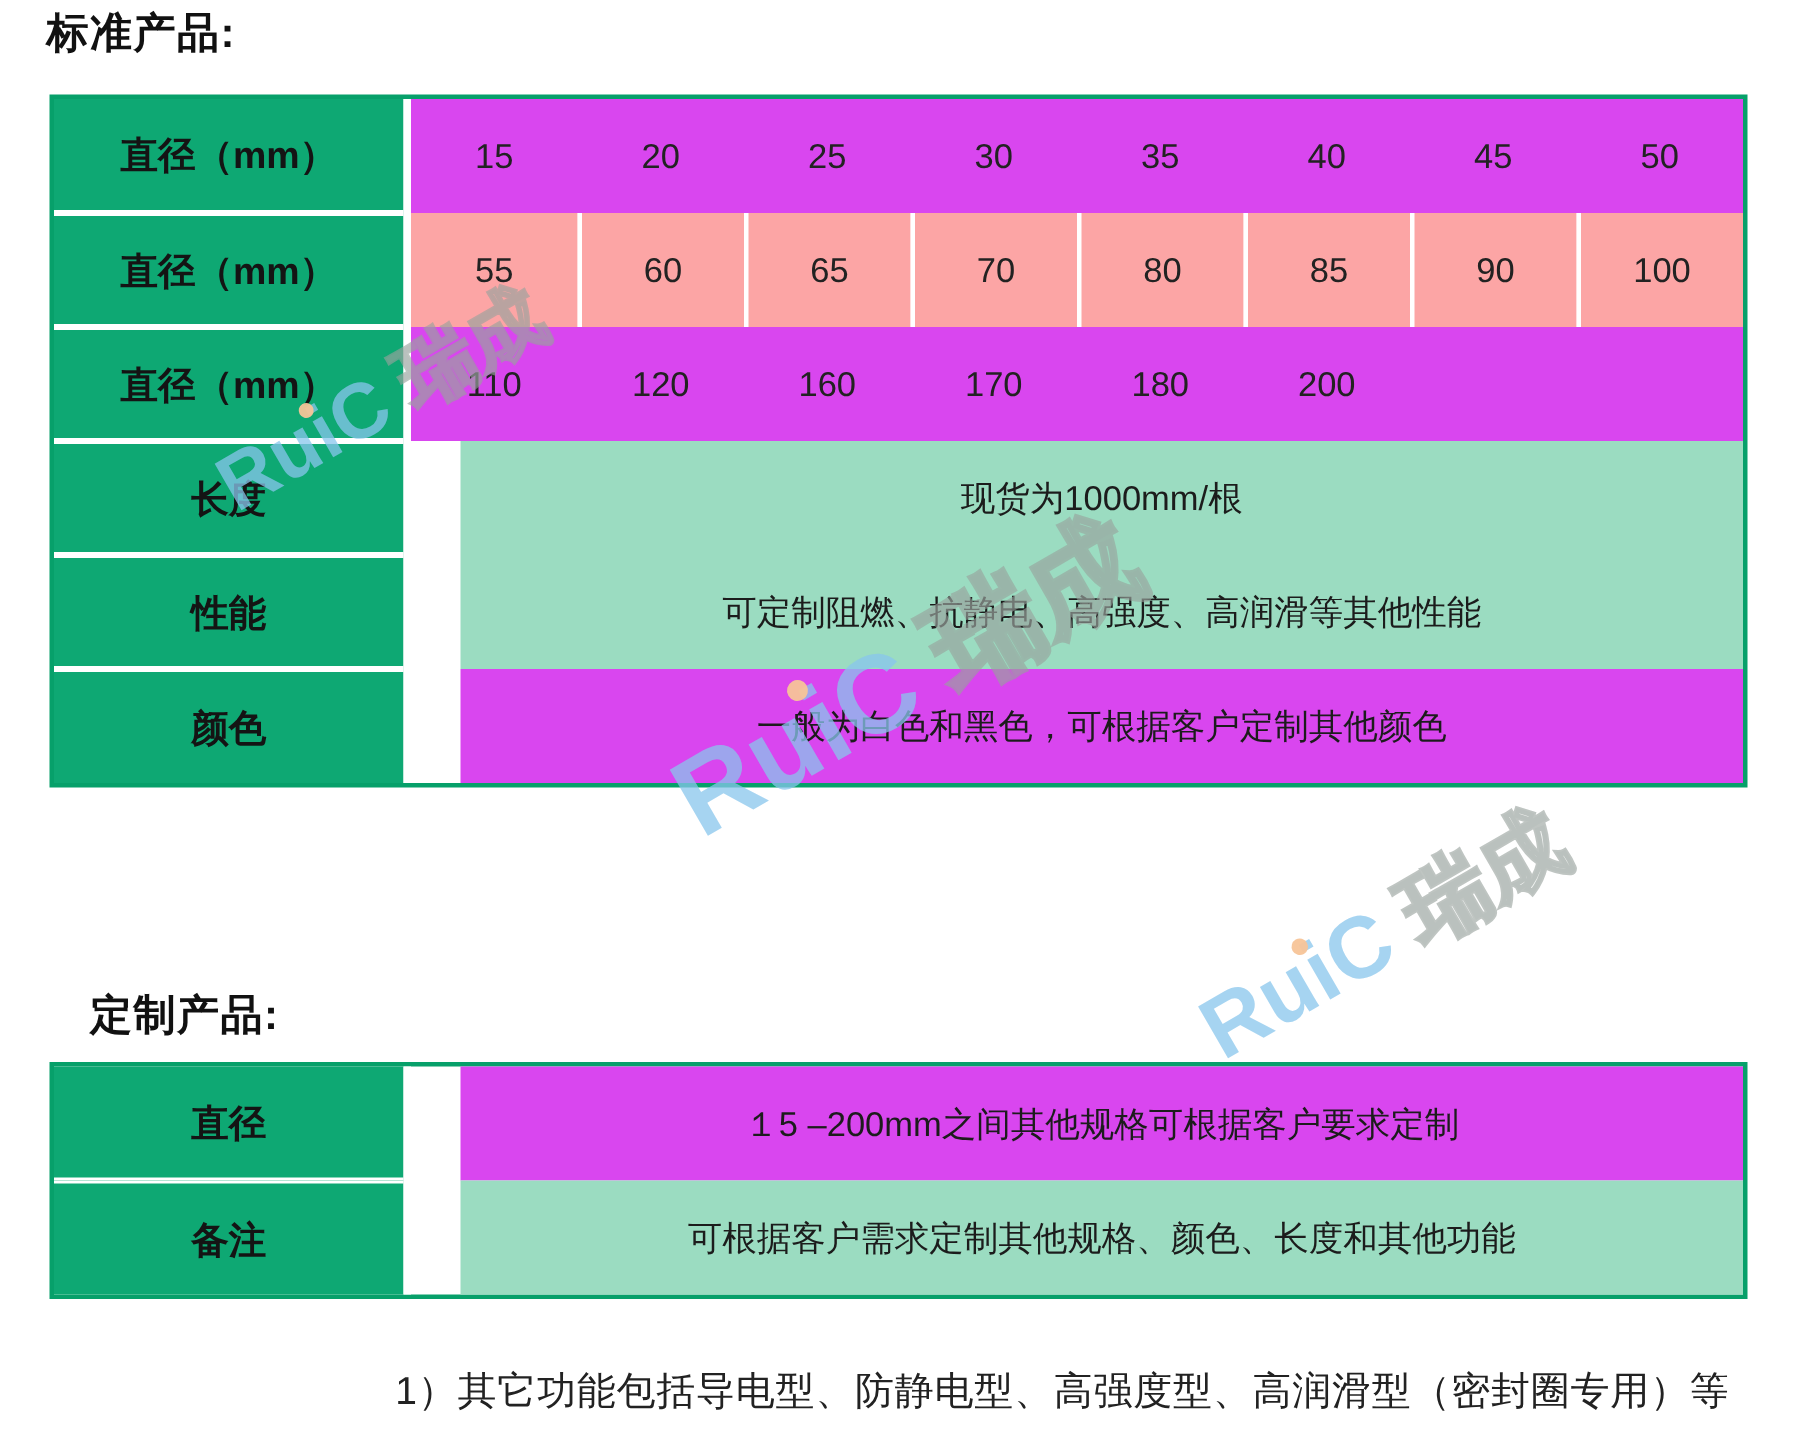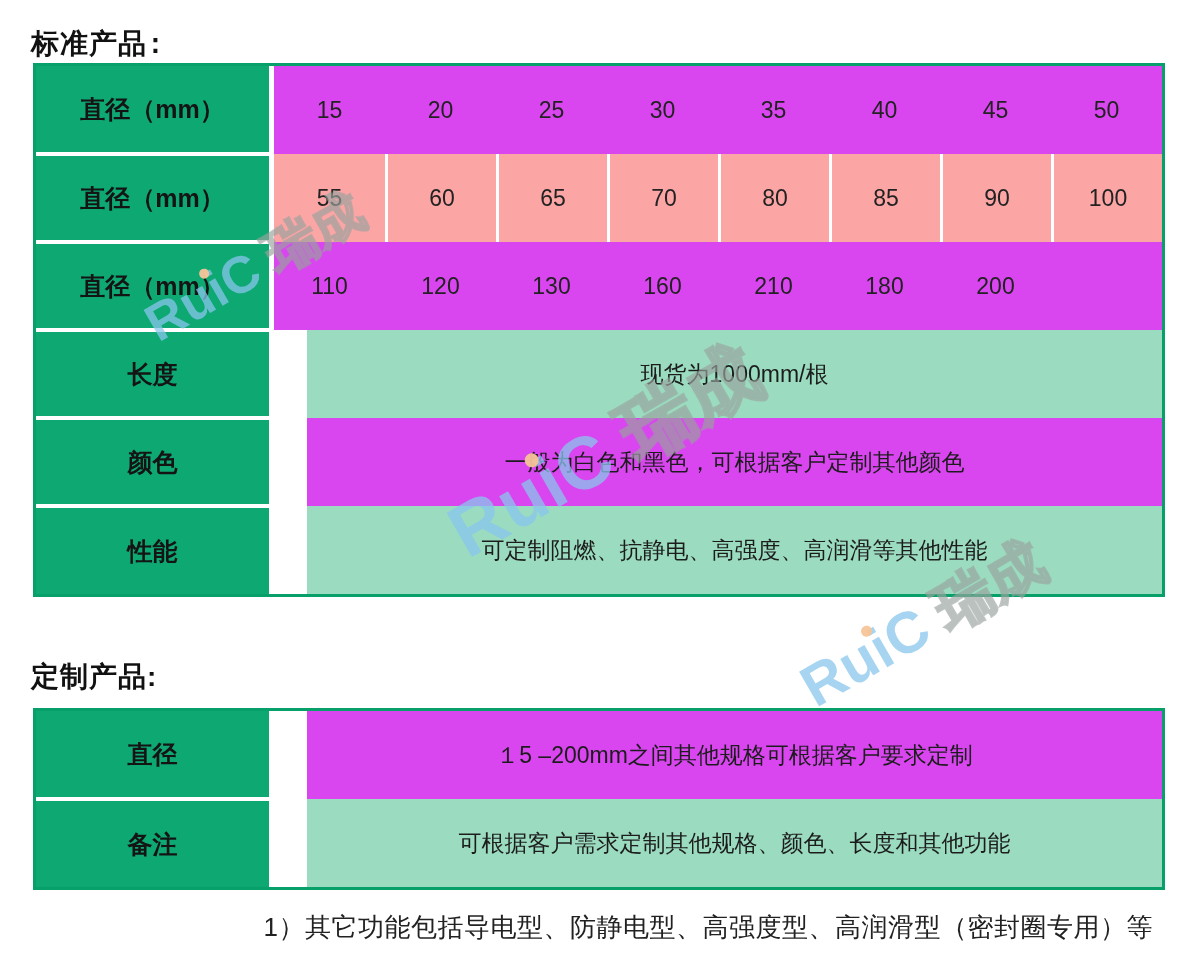--- a/index.html
+++ b/index.html
@@ -5,31 +5,31 @@
   html,body { margin:0; padding:0; background:#ffffff; }
   body {
     width:1200px; height:953px; position:relative; overflow:hidden;
     font-family:"Liberation Sans", sans-serif; color:#1a1a1a;
   }
 
   .section-title {
     position:absolute; left:31px; font-size:28px; font-weight:bold; color:#111;
     letter-spacing:1px;
   }
-  #title-standard { top:25px;font-family:Liberation Mono, monospace; }
-  #title-custom   { top:658px; }
+  #title-standard { top:3px; }
+  #title-custom   { top:658px;margin-left:29px; }
 
   .spec-table {
     position:absolute; left:33px; width:1132px;
     border:3px solid #07a06a; box-sizing:border-box; background:#ffffff;
   }
   #table-standard { top:63px; }
   #table-custom   { top:708px; }
 
-  .t-row { display:grid; grid-template-columns:233px 5px 1fr; height:88px; }
+  .t-row { display:grid; grid-template-columns:233px 5px 1fr; height:76px; }
 
   .h-cell {
     background:#0ea873; display:flex; align-items:center; justify-content:center;
     font-size:25px; font-weight:bold; color:#141414;
     border-top:2px solid #ffffff; border-bottom:2px solid #ffffff; box-sizing:border-box;
   }
   .t-row:first-child .h-cell { border-top:none; }
   .t-row:last-child  .h-cell { border-bottom:none; }
 
   .gap { background:#ffffff; }
@@ -113,44 +113,43 @@
       <div class="val">100</div>
     </div>
   </div>
 
   <div class="t-row">
     <div class="h-cell">直径（mm）</div>
     <div class="gap"></div>
     <div class="c-values bg-white">
       <div class="val">110</div>
       <div class="val">120</div>
-      <div class="val">130</div>
       <div class="val">160</div>
-      <div class="val">210</div>
+      <div class="val">170</div>
       <div class="val">180</div>
       <div class="val">200</div>
     </div>
   </div>
 
   <div class="t-row">
     <div class="h-cell">长度</div>
     <div class="gap"></div>
     <div class="c-text bg-mint">现货为1000mm/根</div>
   </div>
 
   <div class="t-row">
+    <div class="h-cell">性能</div>
+    <div class="gap"></div>
+    <div class="c-text bg-mint">可定制阻燃、抗静电、高强度、高润滑等其他性能</div>
+  </div>
+
+  <div class="t-row">
     <div class="h-cell">颜色</div>
     <div class="gap"></div>
     <div class="c-text bg-white">一般为白色和黑色，可根据客户定制其他颜色</div>
-  </div>
-
-  <div class="t-row">
-    <div class="h-cell">性能</div>
-    <div class="gap"></div>
-    <div class="c-text bg-mint">可定制阻燃、抗静电、高强度、高润滑等其他性能</div>
   </div>
 
 </div>
 
 <div class="section-title" id="title-custom">定制产品:</div>
 
 <div class="spec-table" id="table-custom">
 
   <div class="t-row">
     <div class="h-cell">直径</div>

